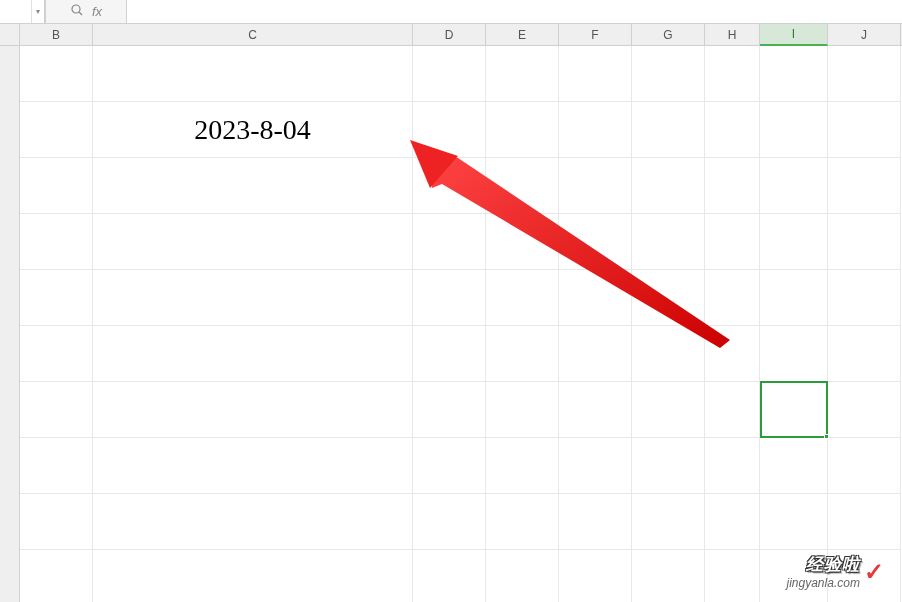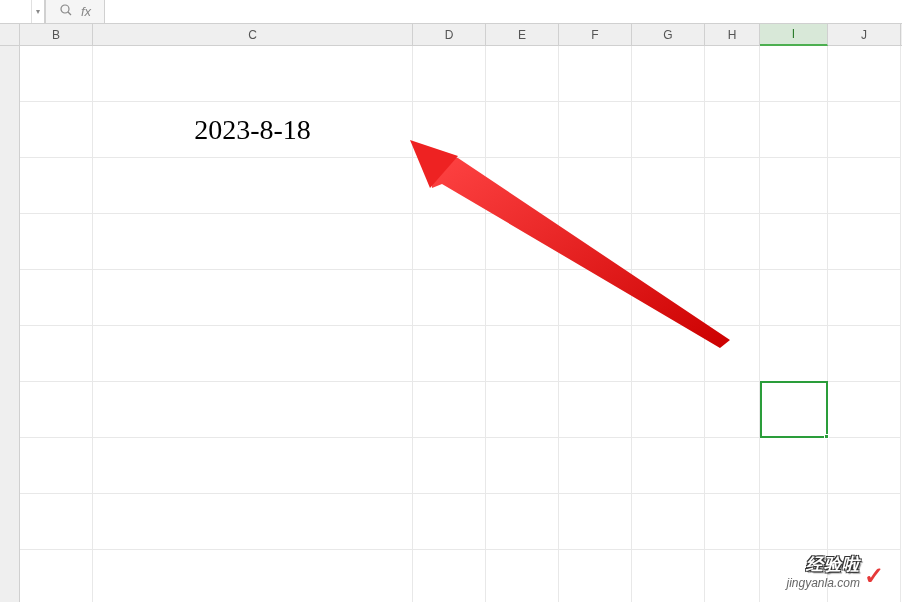--- a/index.html
+++ b/index.html
@@ -53,21 +53,21 @@
       border-left: 1px solid #e0e0e0;
       border-right: 1px solid #d0d0d0;
       color: #888;
       font-size: 8px;
     }
     
     .formula-icons {
       display: flex;
       align-items: center;
       height: 100%;
-      padding: 0 13px;
+      padding: 0 24px;
       gap: 8px;
     }
     
     .formula-icon {
       color: #888;
       font-size: 13px;
       font-style: italic;
       cursor: pointer;
     }
     
@@ -183,21 +183,21 @@
       pointer-events: none;
       z-index: 10;
     }
     
     .watermark {
       position: absolute;
       bottom: 12px;
       right: 18px;
       z-index: 20;
       display: flex;
-      align-items: flex-end;
+      align-items: center;
       gap: 4px;
     }
     
     .watermark-text {
       display: flex;
       flex-direction: column;
       align-items: flex-end;
     }
     
     .wm-main {
@@ -268,21 +268,21 @@
             <div class="cell col-D"></div>
             <div class="cell col-E"></div>
             <div class="cell col-F"></div>
             <div class="cell col-G"></div>
             <div class="cell col-H"></div>
             <div class="cell col-I"></div>
             <div class="cell col-J"></div>
           </div>
           <div class="row">
             <div class="cell col-B"></div>
-            <div class="cell col-C">2023-8-18</div>
+            <div class="cell col-C">2023-8-04</div>
             <div class="cell col-D"></div>
             <div class="cell col-E"></div>
             <div class="cell col-F"></div>
             <div class="cell col-G"></div>
             <div class="cell col-H"></div>
             <div class="cell col-I"></div>
             <div class="cell col-J"></div>
           </div>
           <div class="row">
             <div class="cell col-B"></div>

